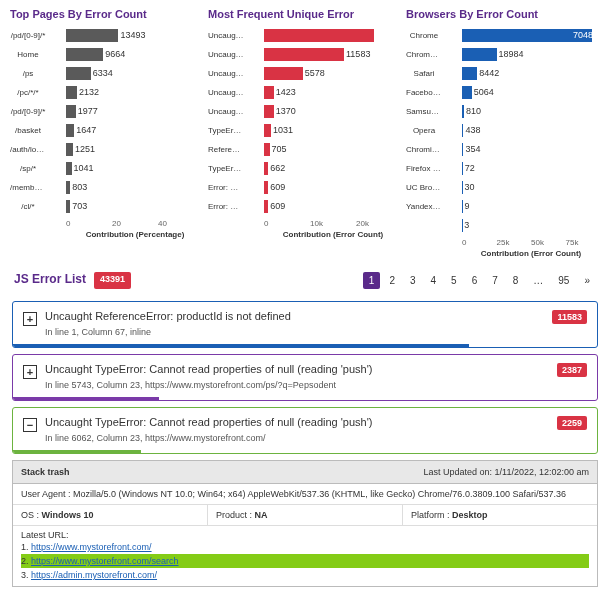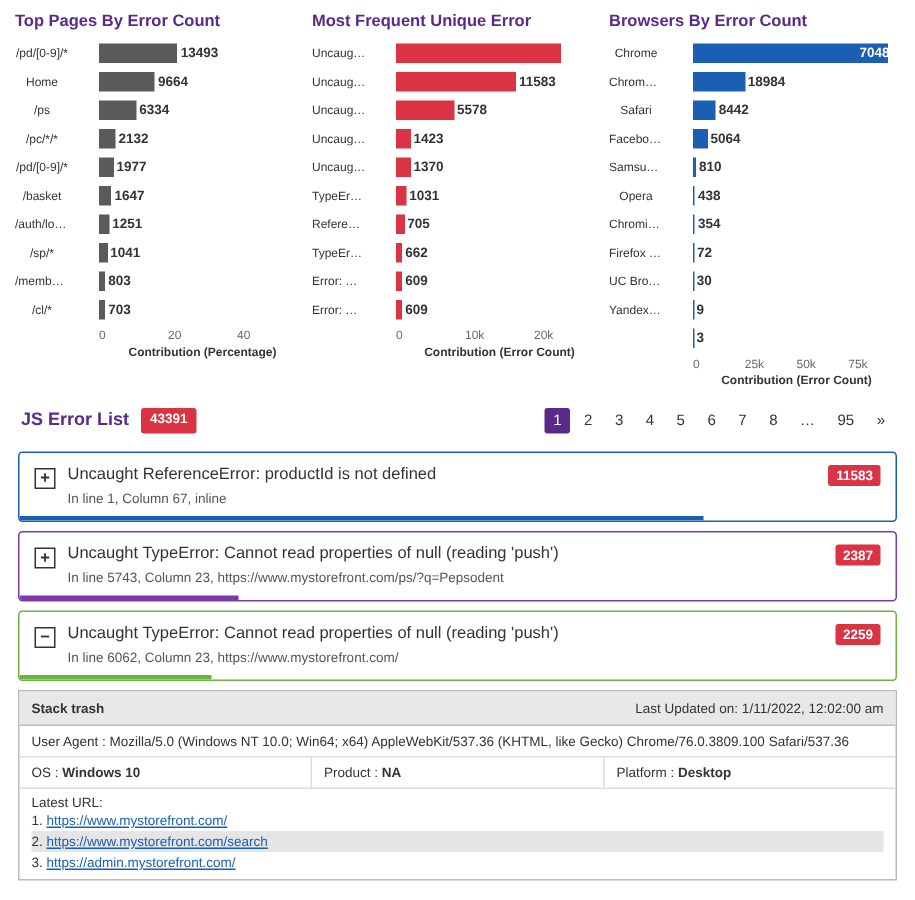--- a/index.html
+++ b/index.html
@@ -5,21 +5,21 @@
 *{box-sizing:border-box;margin:0;padding:0;font-family:Arial,sans-serif}
 body{background:#fff;width:610px;font-size:10px;color:#333}
 .charts{display:flex;padding:8px 10px 4px;gap:4px}
 .chart{flex:1;min-width:0}
 .chart-title{color:#5a2a8a;font-weight:bold;font-size:11px;margin-bottom:6px;white-space:nowrap}
 .bars{position:relative}
 .bar-row{display:flex;align-items:center;height:18px;margin-bottom:1px}
 .bar-label{width:56px;text-align:center;padding-right:20px;font-size:8px;white-space:nowrap;overflow:hidden;text-overflow:ellipsis}
 .bar-track{flex:1;position:relative;height:13px}
 .bar-fill{position:absolute;top:0;left:0;height:100%}
-.bar-val{position:absolute;top:0;height:13px;line-height:13px;font-weight:bold;font-size:9px;padding-left:2px;white-space:nowrap}
+.bar-val{position:absolute;top:0;height:13px;line-height:13px;font-weight:normal;font-size:9px;padding-left:2px;white-space:nowrap}
 .bar-val.inside{color:#fff;right:2px;padding:0}
 .gray .bar-fill{background:#5a5a5a}
 .red .bar-fill{background:#d93344}
 .blue .bar-fill{background:#1a5fb4}
 .axis{display:flex;margin-top:4px;padding-left:56px;font-size:8px;color:#666}
 .axis span{flex:1}
 .axis-title{text-align:center;font-size:8px;color:#333;font-weight:bold;margin-top:2px;padding-left:56px}
 .list-hdr{display:flex;padding:10px 14px 6px;gap:8px}
 .list-title{color:#5a2a8a;font-weight:bold;font-size:12px}
 .badge{background:#d93344;color:#fff;font-size:9px;font-weight:bold;padding:2px 6px;border-radius:2px}
@@ -42,21 +42,21 @@
 .err-badge{background:#d93344;color:#fff;font-size:9px;font-weight:bold;padding:2px 5px;border-radius:2px}
 .stack{margin:0 12px 10px;border:1px solid #bbb;font-size:9px}
 .stack-hdr{background:#e8e8e8;padding:6px 8px;display:flex;justify-content:space-between;border-bottom:1px solid #bbb}
 .stack-row{padding:5px 8px;border-bottom:1px solid #ddd}
 .stack-cols{display:flex}
 .stack-cols>div{flex:1;padding:5px 8px;border-bottom:1px solid #ddd}
 .stack-cols>div+div{border-left:1px solid #ddd}
 .url-list{padding:4px 8px}
 .url-list a{color:#1a5fb4;text-decoration:underline}
 .url-row{padding:2px 0}
-.url-row.hl{background:#e5e5e5}
+.url-row.hl{background:#84cc16}
 </style>
 </head>
 <body>
 
 <div class="charts" id="charts">
     <div class="chart gray">
     <div class="chart-title">Top Pages By Error Count</div>
     <div class="bars">
         <div class="bar-row">
       <div class="bar-label">/pd/[0-9]/*</div>

